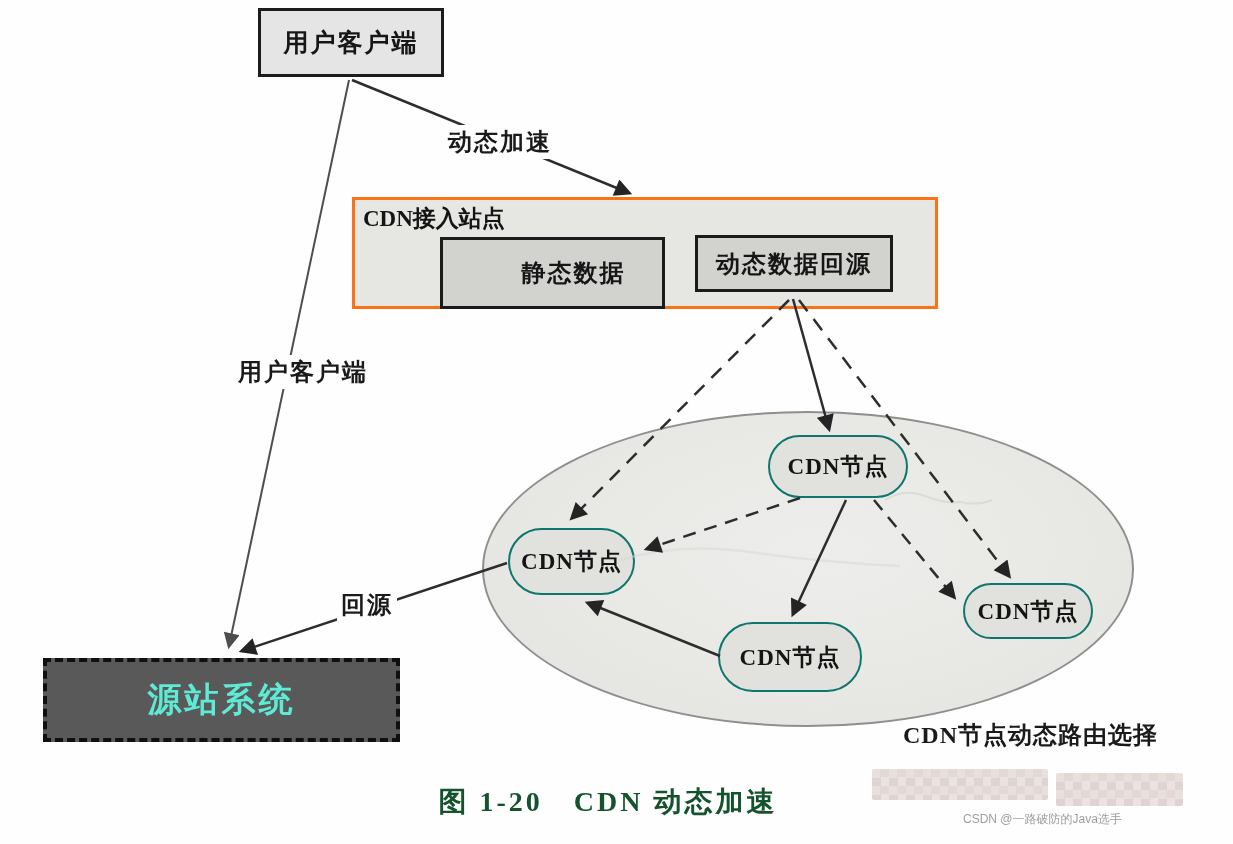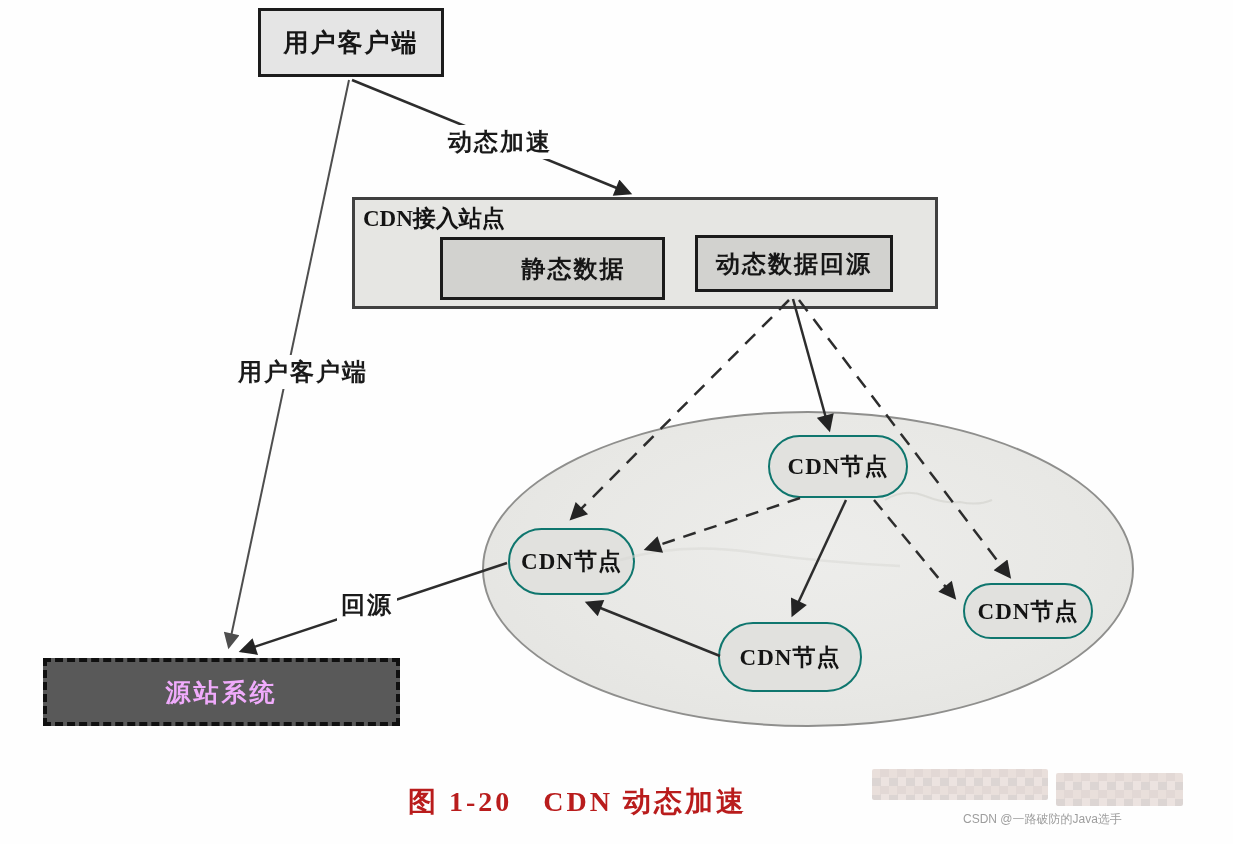--- a/index.html
+++ b/index.html
@@ -17,39 +17,39 @@
     display:flex;align-items:center;justify-content:center;
     font-weight:bold;color:#161616;
   }
   .user-box{
     left:258px;top:8px;width:186px;height:69px;
     background:#e5e5e5;border:3px solid #1c1c1c;
     font-size:25px;letter-spacing:2px;z-index:10;
   }
   .site-box{
     left:352px;top:197px;width:586px;height:112px;
-    background:#e6e6e3;border:3px solid #404040;
+    background:#e6e6e3;border:3px solid #f97316;
     box-sizing:border-box;z-index:10;
   }
   .site-title{
     position:absolute;left:8px;top:3px;
     font-size:23px;font-weight:bold;color:#141414;
   }
   .inner-box{
     position:absolute;box-sizing:border-box;
     display:flex;align-items:center;justify-content:center;
     background:#d2d2cf;border:3px solid #1b1b1b;
     font-size:24px;font-weight:bold;color:#161616;letter-spacing:2px;
   }
-  .static-box{left:85px;top:37px;width:225px;height:63px;padding-left:42px;}
+  .static-box{left:85px;top:37px;width:225px;height:72px;padding-left:42px;}
   .dynamic-box{left:340px;top:35px;width:198px;height:57px;}
   .origin-box{
-    left:43px;top:658px;width:357px;height:68px;
+    left:43px;top:658px;width:357px;height:84px;
     background:#595959;border:4px dashed #101010;
-    font-size:25px;letter-spacing:3px;color:#f0abfc;z-index:10;
+    font-size:34px;letter-spacing:3px;color:#5eead4;z-index:10;
   }
   
   .cluster{
     left:482px;top:411px;width:648px;height:312px;
     border:2px solid #8f8f8d;border-radius:50%;
     background:radial-gradient(ellipse at 52% 44%, #ededeb 0%, #e8e8e5 55%, #e2e2df 100%);
     z-index:1;
   }
   .node{
     box-sizing:border-box;
@@ -70,22 +70,22 @@
   }
   .lbl-accel{left:444px;top:125px;}
   .lbl-direct{left:234px;top:355px;}
   .lbl-back{left:337px;top:588px;}
   .cluster-label{
     left:903px;top:719px;
     font-size:24px;font-weight:bold;color:#1a1a1a;letter-spacing:1px;
     z-index:12;background:transparent;
   }
   .caption{
-    left:408px;top:783px;width:400px;text-align:left;
-    font-size:28px;font-weight:bold;color:#b91c1c;letter-spacing:3px;
+    left:408px;top:783px;width:400px;text-align:center;
+    font-size:28px;font-weight:bold;color:#14532d;letter-spacing:3px;
     z-index:12;
   }
   
   .mosaic{
     background-image:conic-gradient(#ded2ce 0 25%, #eadfdb 0 50%, #d7cfcc 0 75%, #e6dad6 0 100%);
     background-size:17px 17px;
     filter:blur(0.7px);
     opacity:0.85;
     border-radius:2px;
     z-index:8;
@@ -168,20 +168,21 @@
     <span>CDN节点</span>
   </div>
   <div class="abs node node-right">
     <span>CDN节点</span>
   </div>
 
   <div class="abs edge-label lbl-accel">动态加速</div>
   <div class="abs edge-label lbl-direct">用户客户端</div>
   <div class="abs edge-label lbl-back">回源</div>
 
+  <div class="abs cluster-label">CDN节点动态路由选择</div>
 
   <div class="abs caption">图 1-20　CDN 动态加速</div>
 
   <div class="abs mosaic mosaic-a"></div>
   <div class="abs mosaic mosaic-b"></div>
 
   <div class="abs watermark">CSDN @一路破防的Java选手</div>
 
 </div>
 

